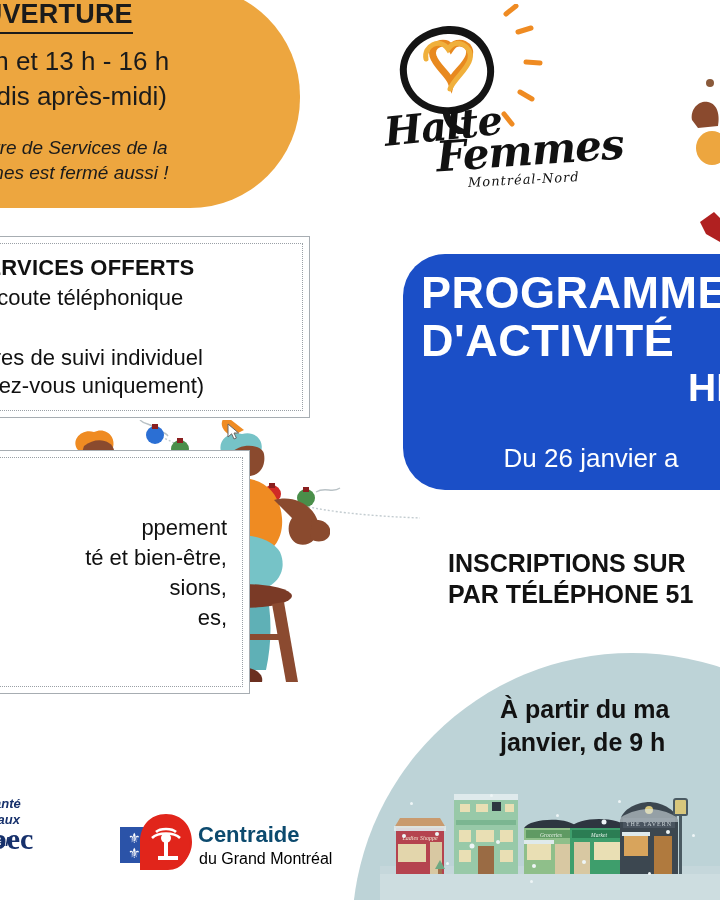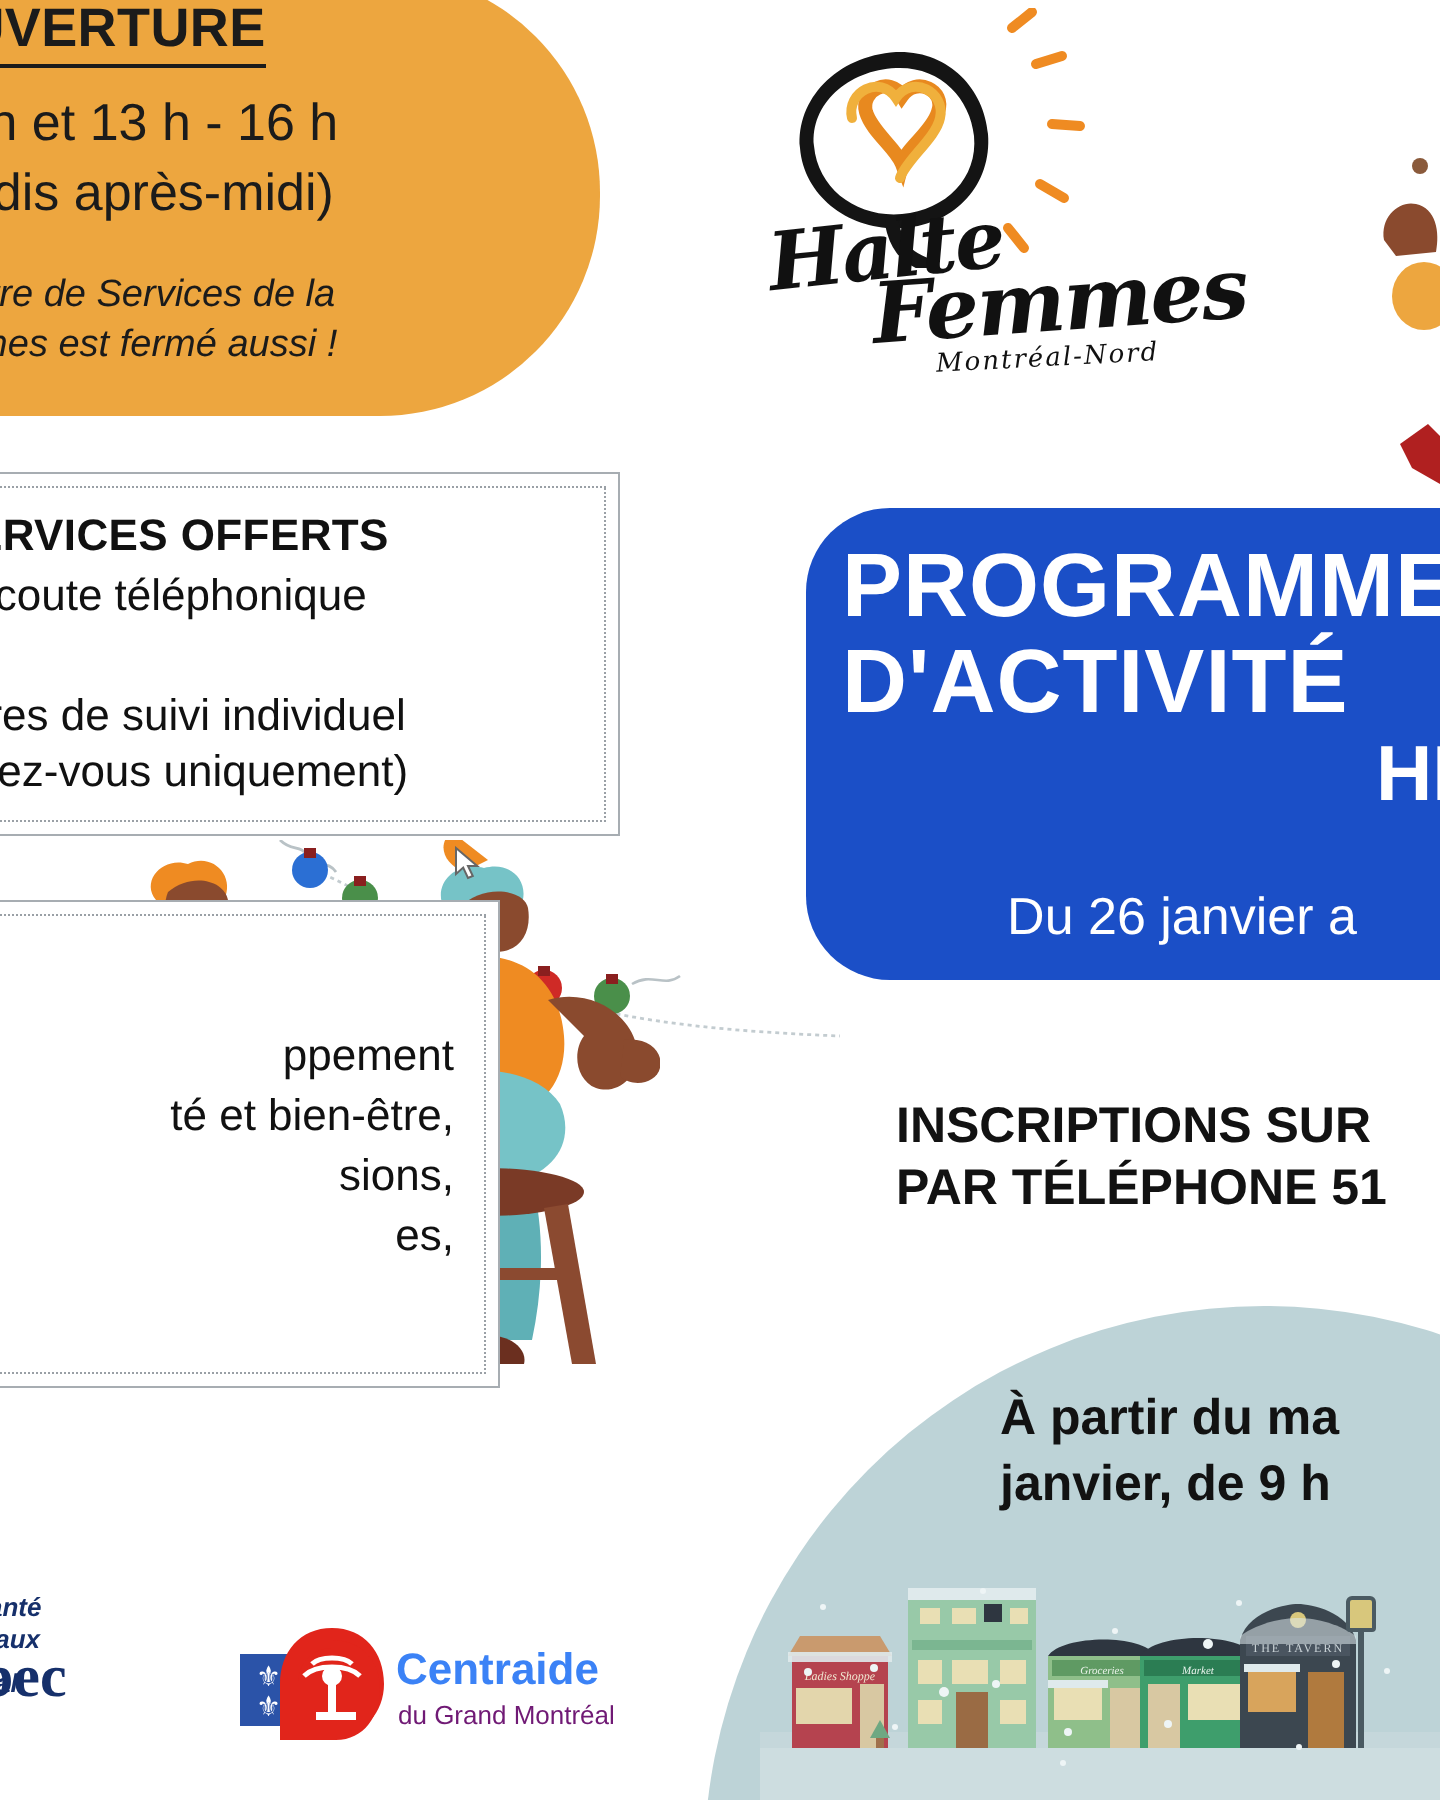--- a/index.html
+++ b/index.html
@@ -143,22 +143,22 @@
   .lights{position:absolute;left:120px;top:420px;width:600px;height:200px;}
 
   
   .qc-logo{position:absolute;left:-58px;top:790px;width:160px;height:96px;}
   .qc-txt{position:absolute;font-family:"Liberation Sans",sans-serif;color:#16306b;font-weight:bold;font-style:italic;}
   .qc-flagbox{position:absolute;left:120px;top:827px;width:56px;height:36px;background:#2b53a8;}
   .fleur{position:absolute;color:#fff;font-size:14px;line-height:14px;}
   .qc-word{position:absolute;left:-10px;top:822px;font-size:30px;font-weight:bold;color:#16306b;font-family:"Liberation Serif",serif;}
 
   .centraide{position:absolute;left:138px;top:812px;width:200px;height:74px;}
-  .ct-name{position:absolute;left:60px;top:10px;font-size:22px;color:#3b82f6;font-weight:600;}
-  .ct-sub{position:absolute;left:61px;top:38px;font-size:13px;color:#701a75;}
+  .ct-name{position:absolute;left:60px;top:10px;font-size:22px;color:#0c4a6e;font-weight:600;}
+  .ct-sub{position:absolute;left:61px;top:38px;font-size:16px;color:#000000;}
 
   
   .edge-bit{position:absolute;}
 </style>
 </head>
 <body style="--orange: #eda63f; --blue: #1b4fc7; --teal: #bdd3d7;">
 
 <div class="stage">
 
   <div class="hours-panel">

